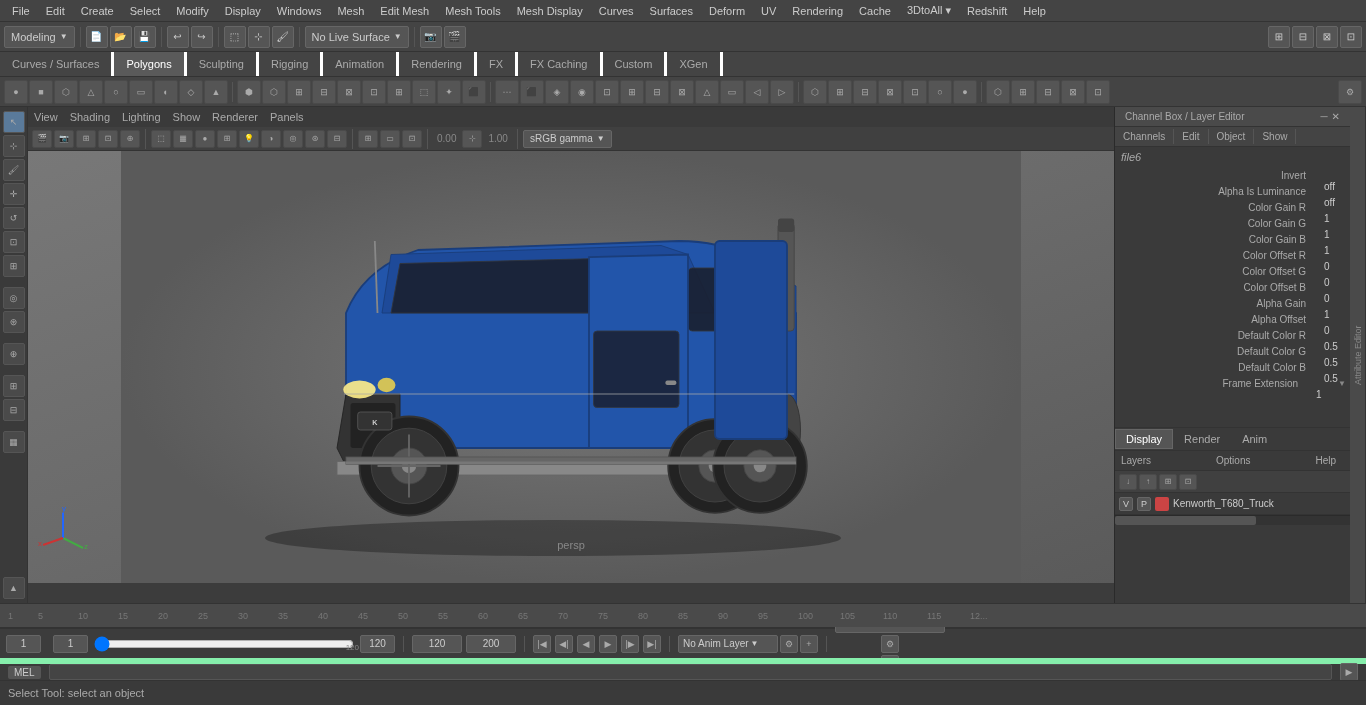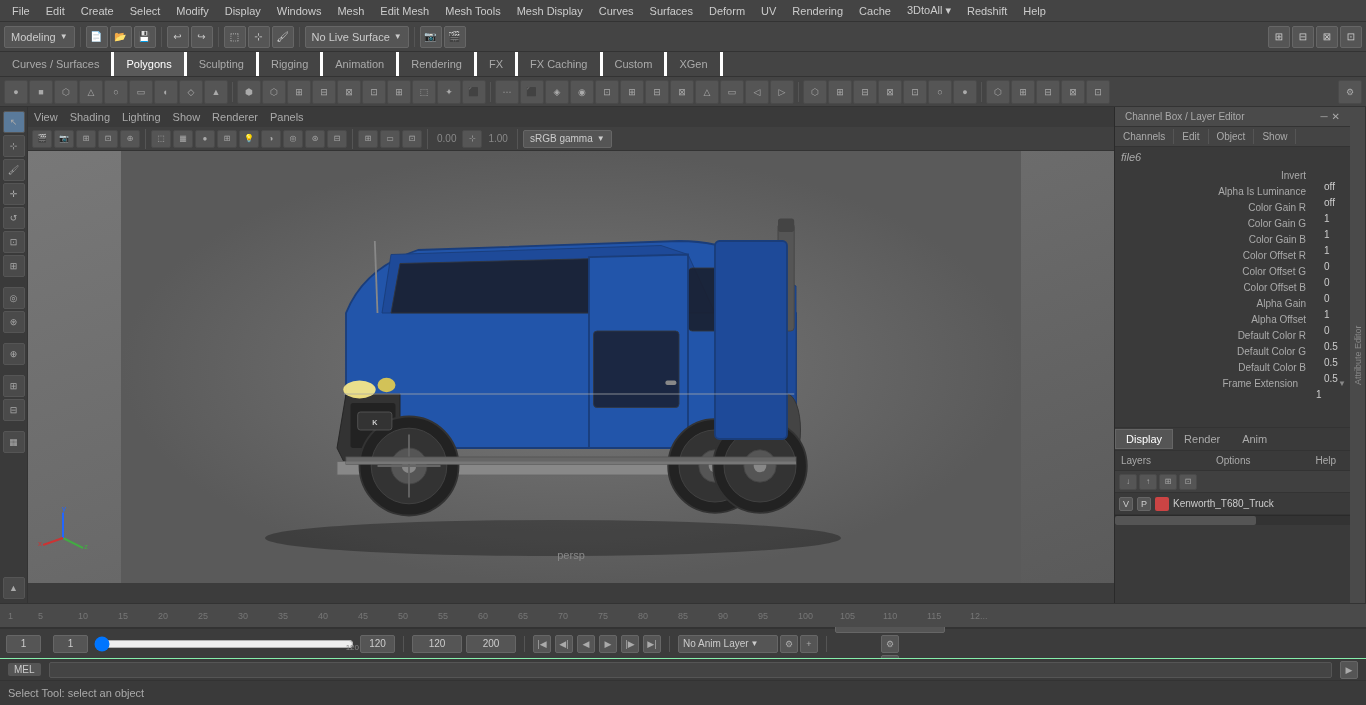--- a/index.html
+++ b/index.html
@@ -184,21 +184,21 @@
       bottom: 20px;
       background: linear-gradient(160deg, #787878 0%, #6a6a6a 50%, #5a5a5a 100%);
       display: flex;
       align-items: center;
       justify-content: center;
       overflow: hidden;
     }
 
     #viewport-label {
       position: absolute;
-      bottom: 22px;
+      bottom: 32px;
       left: 50%;
       transform: translateX(-50%);
       color: #888;
       font-size: 11px;
     }
 
     #channel-box-header {
       height: 20px;
       background: #4a4a4a;
       display: flex;
@@ -455,21 +455,21 @@
     }
 
     
     #status-bar {
       height: 22px;
       background: #3a3a3a;
       display: flex;
       align-items: center;
       padding: 0 8px;
       gap: 8px;
-      border-top: 1px solid #86efac;
+      border-top: 6px solid #86efac;
     }
     .status-lang {
       background: #555;
       padding: 1px 6px;
       border-radius: 2px;
       font-size: 10px;
       color: #ccc;
       cursor: pointer;
     }
     #status-text {

